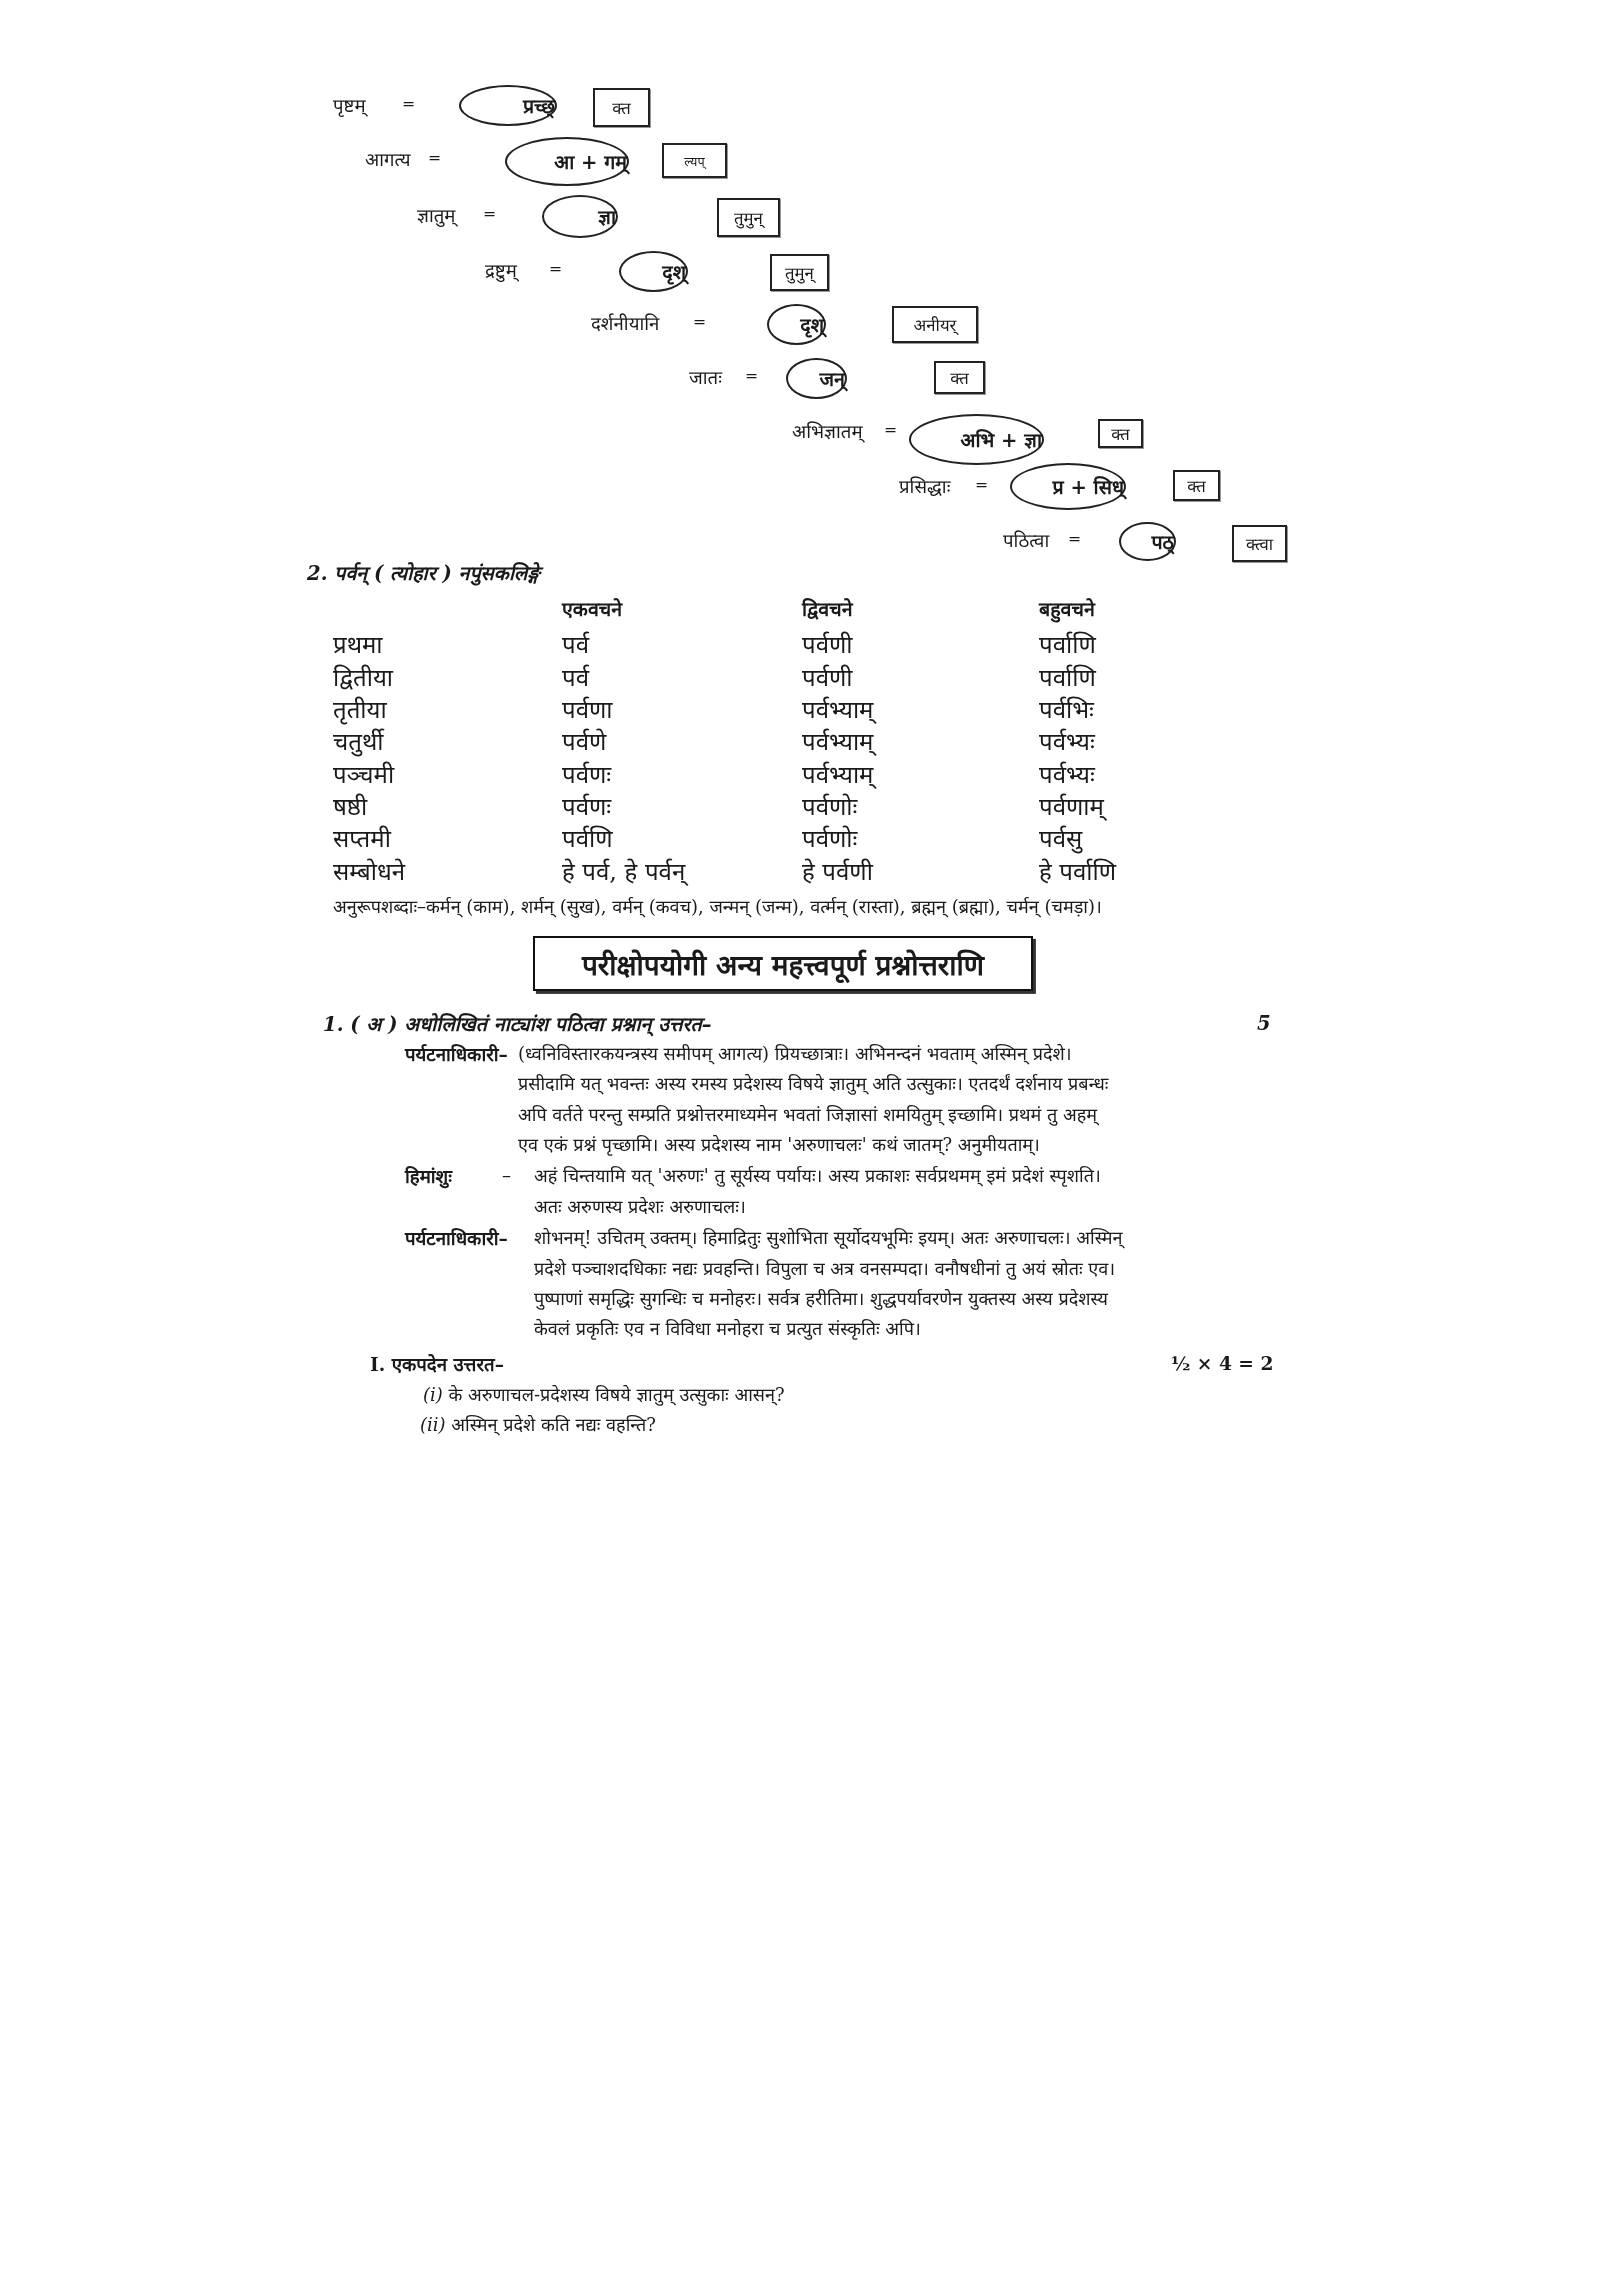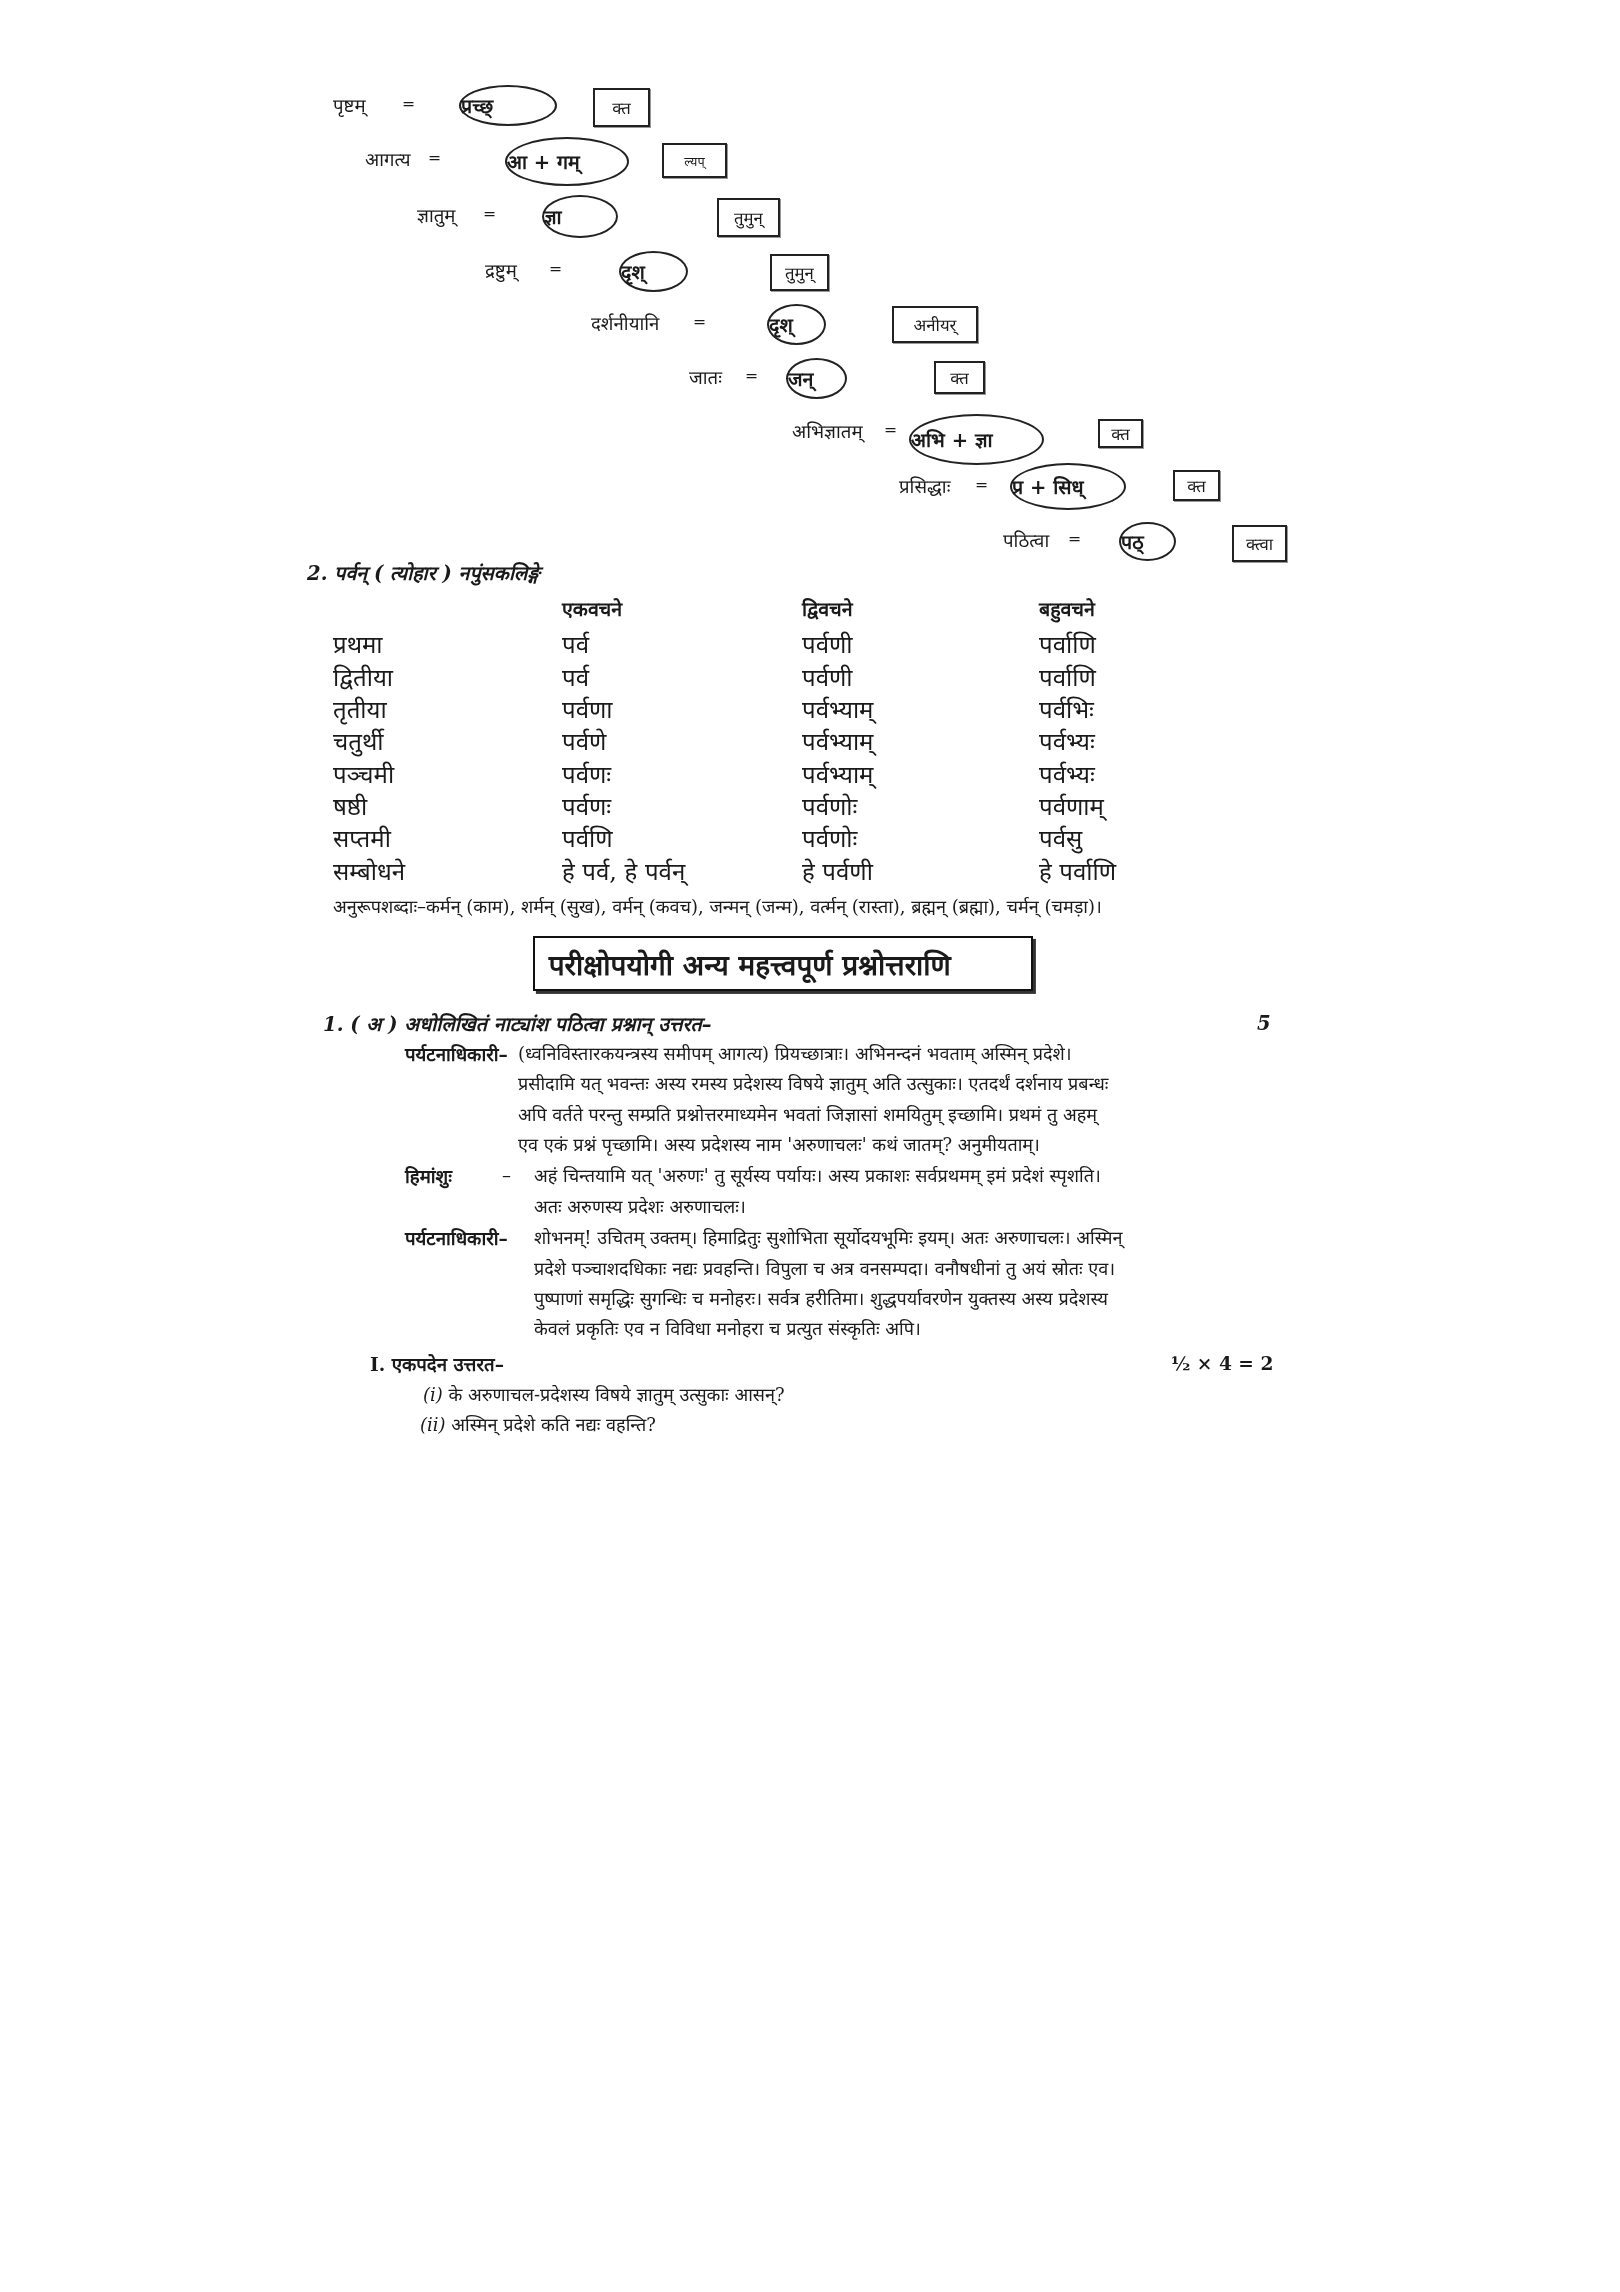--- a/index.html
+++ b/index.html
@@ -2,32 +2,32 @@
 <html><head>
 <meta charset="utf-8">
 <style>
   html, body { margin:0; padding:0; background:#ffffff; }
   body { width:1620px; height:2293px; position:relative; overflow:hidden;
          font-family:"DejaVu Serif", serif; color:#1a1a1a; }
   .abs { position:absolute; white-space:nowrap; }
   .lbl { font-size:18.6px; }
   .eq { font-size:15.7px; }
   .oval { position:absolute; border:2px solid #222; border-radius:50%;
-          display:flex; align-items:center; justify-content:flex-start;
+          display:flex; align-items:center; justify-content:flex-end;
           font-size:19.6px; font-weight:bold; box-sizing:border-box; }
   .box { position:absolute; border:2px solid #222; display:flex; align-items:center;
          justify-content:center; font-size:16.7px; box-sizing:border-box; background:#fff;
          box-shadow:1px 1px 0 #999; }
   .box.small { font-size:12.7px; }
   .h2 { font-size:19.6px; font-weight:bold;font-style:italic; }
   .tbl-h { font-size:19.6px; font-weight:bold; }
   .tbl-c { font-size:24px; }
   .sec-title { position:absolute; border:2px solid #111; box-shadow:2.9px 2.9px 0 #333;
                font-family:"DejaVu Sans", sans-serif; font-weight:bold; font-size:28px;
-               padding:5.9px 13.7px; box-sizing:border-box; display:flex; align-items:center; }
+               padding:5.9px 13.7px; box-sizing:border-box; display:flex; align-items:center; justify-content:center; }
   .para { font-size:18px; line-height:30px; white-space:normal; text-align:justify; }
   .speaker { font-size:18.6px; font-weight:bold; }
   .q { font-size:18px; }
 </style>
 </head>
 <body>
 
 <div>
 
   <span class="abs lbl" style="left:333px;top:92px">पृष्टम्</span>

